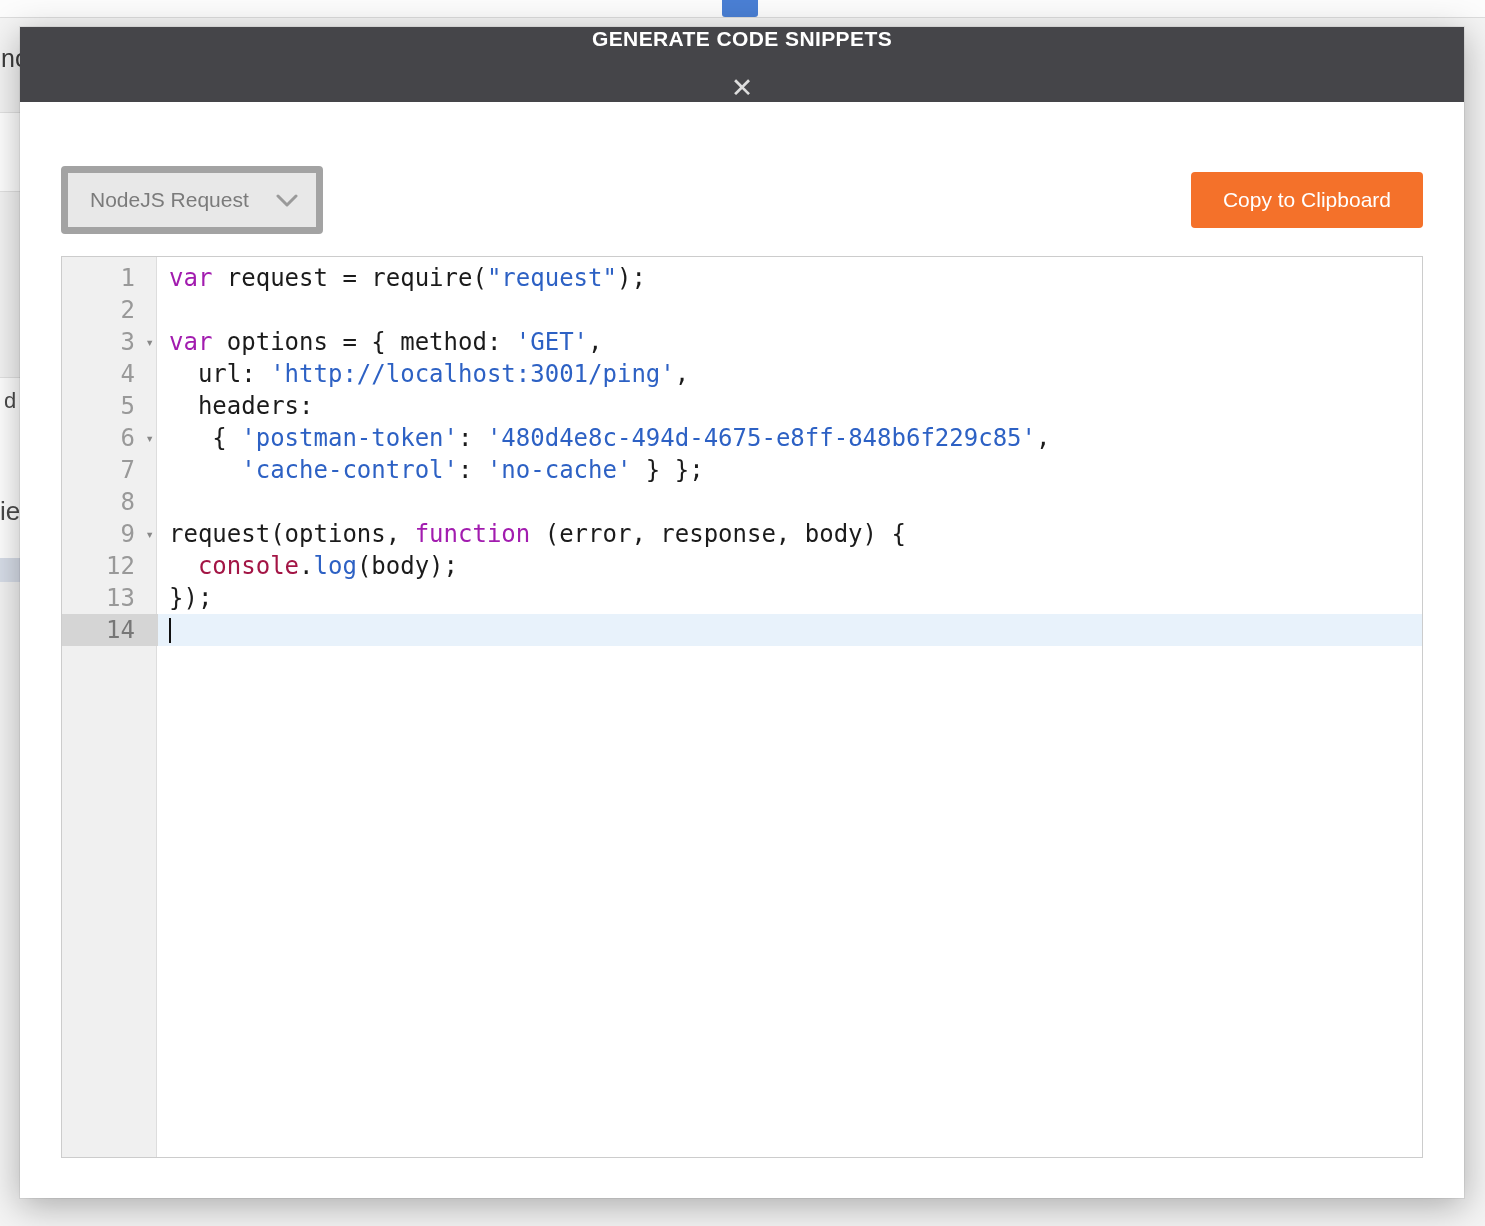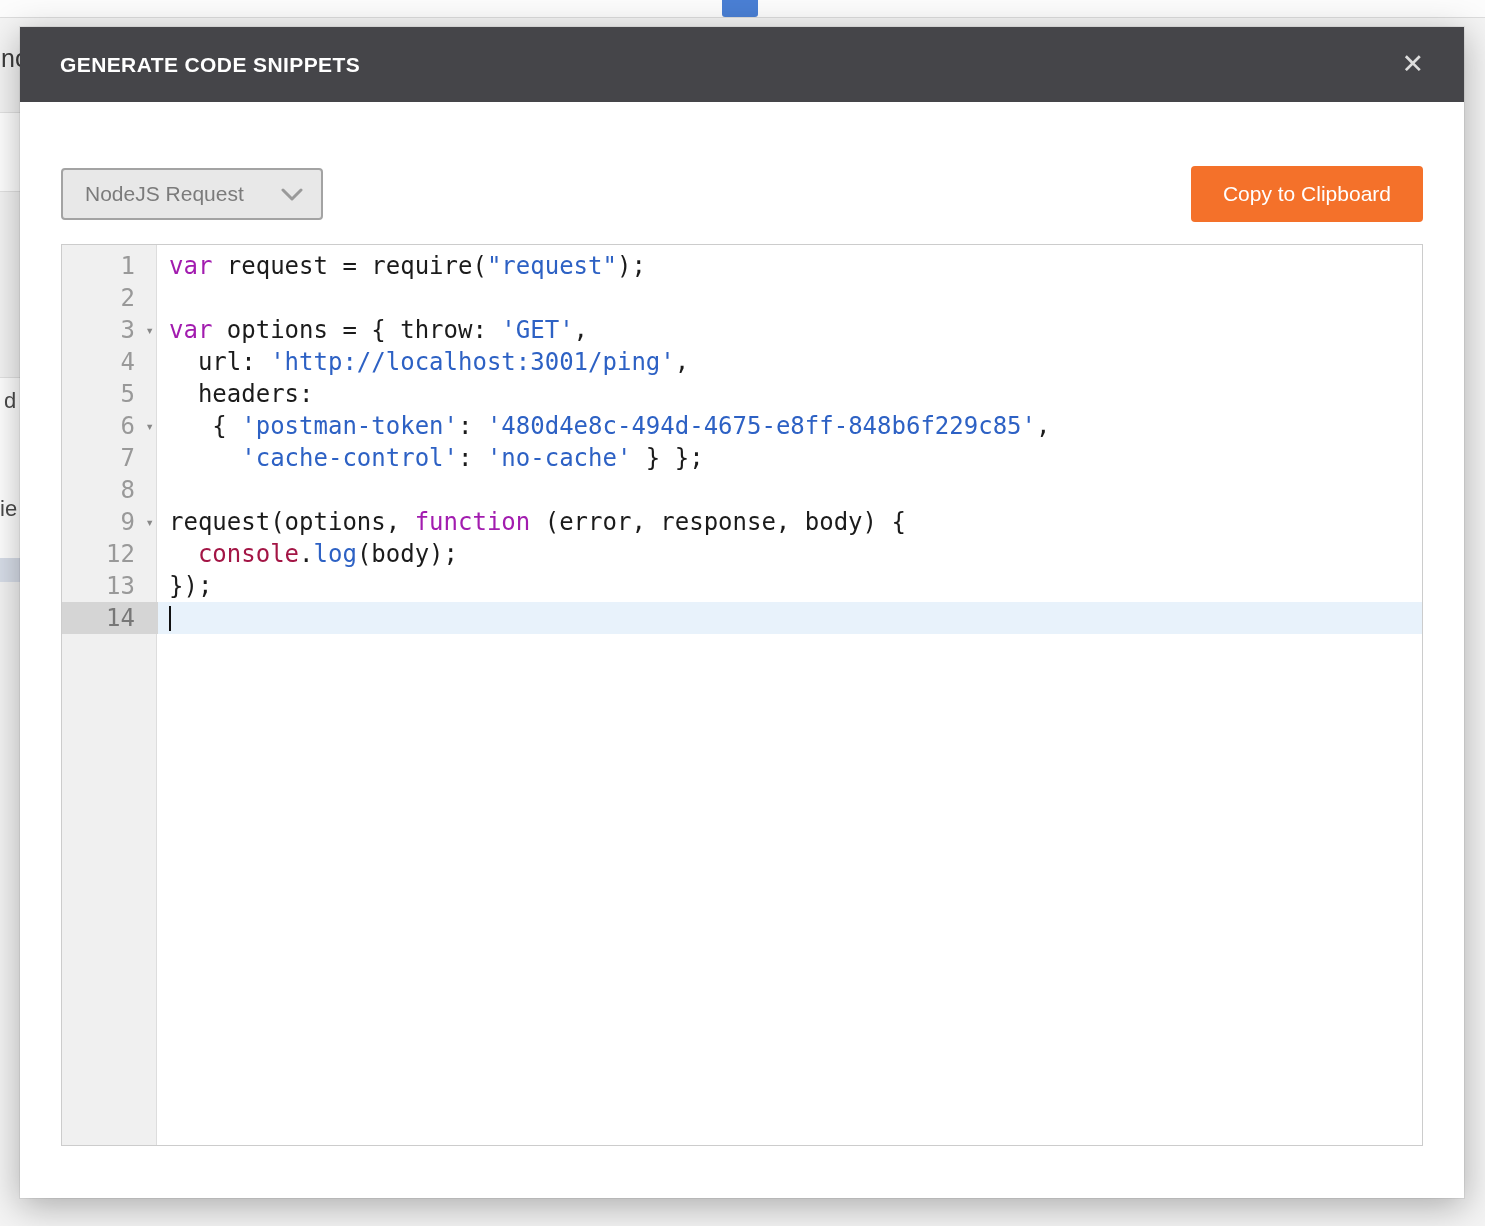--- a/index.html
+++ b/index.html
@@ -23,53 +23,54 @@
   .frag-no { left: 1px; top: 44px; font-size: 25px; }
   .side-panel-1 {
     position: absolute; left: 0; top: 112px; width: 20px; height: 80px;
     background: #ffffff; border-top: 1px solid #e2e2e2; border-bottom: 1px solid #e2e2e2;
   }
   .side-panel-2 {
     position: absolute; left: 0; top: 377px; width: 20px; height: 205px;
     background: #ffffff; border-top: 1px solid #e2e2e2; border-bottom: 1px solid #e2e2e2;
   }
   .frag-d { left: 4px; top: 388px; font-size: 22px; color: #4a4a4a; }
-  .frag-ie { left: 0px; top: 496px; font-size: 22px; color: #4a4a4a; }
+  .frag-ie { left: 0px; top: 496px; font-size: 26px; color: #4a4a4a; }
   .frag-row {
     position: absolute; left: 0; top: 558px; width: 20px; height: 24px;
     background: #d8dee9;
   }
 
   
   .modal {
     position: absolute; left: 20px; top: 27px; width: 1444px; height: 1171px;
     background: #ffffff;
     box-shadow: 0 0 0 1px rgba(0,0,0,0.06), 0 8px 34px rgba(0,0,0,0.30);
   }
   .modal-header {
     height: 75px; background: #454549;
     display: flex; align-items: center; justify-content: space-between;
     padding: 0 40px;
+    flex-direction: column;
   }
   .modal-title {
     color: #ffffff; font-size: 21px; font-weight: bold; letter-spacing: 0.4px;
   }
   .modal-close {
     color: #dddddd; font-size: 27px; line-height: 1; cursor: pointer;
     font-weight: 400;
   }
   .modal-body { padding: 64px 41px 52px 41px; }
 
   .toolbar {
     display: flex; align-items: center; justify-content: space-between;
     margin-bottom: 22px;
   }
   .lang-dropdown {
-    width: 262px; height: 52px; background: #e8e8e8;
-    border: 2px solid #a3a3a3; border-radius: 4px;
+    width: 262px; height: 68px; background: #e8e8e8;
+    border: 7px solid #a3a3a3; border-radius: 4px;
     display: flex; align-items: center; justify-content: space-between;
     padding: 0 18px 0 22px; cursor: pointer;
   }
   .lang-dropdown-label { color: #7b7b7b; font-size: 21px; }
   .chevron-svg { display: block; }
   .copy-btn {
     height: 56px; padding: 0 32px; background: #f4712a;
     border: none; border-radius: 4px; color: #ffffff;
     font-size: 21px; font-weight: 500; cursor: pointer;
     display: flex; align-items: center;
@@ -149,21 +150,21 @@
           <div class="line">
             <div class="gut">1</div>
             <div class="code"><span class="tok-kw">var</span><span class="tok-pl"> request = require(</span><span class="tok-str">"request"</span><span class="tok-pl">);</span></div>
           </div>
           <div class="line">
             <div class="gut">2</div>
             <div class="code"></div>
           </div>
           <div class="line">
             <div class="gut">3<span class="fold">▾</span></div>
-            <div class="code"><span class="tok-kw">var</span><span class="tok-pl"> options = { throw: </span><span class="tok-str">'GET'</span><span class="tok-pl">,</span></div>
+            <div class="code"><span class="tok-kw">var</span><span class="tok-pl"> options = { method: </span><span class="tok-str">'GET'</span><span class="tok-pl">,</span></div>
           </div>
           <div class="line">
             <div class="gut">4</div>
             <div class="code"><span class="tok-pl">  url: </span><span class="tok-str">'http://localhost:3001/ping'</span><span class="tok-pl">,</span></div>
           </div>
           <div class="line">
             <div class="gut">5</div>
             <div class="code"><span class="tok-pl">  headers: </span></div>
           </div>
           <div class="line">

